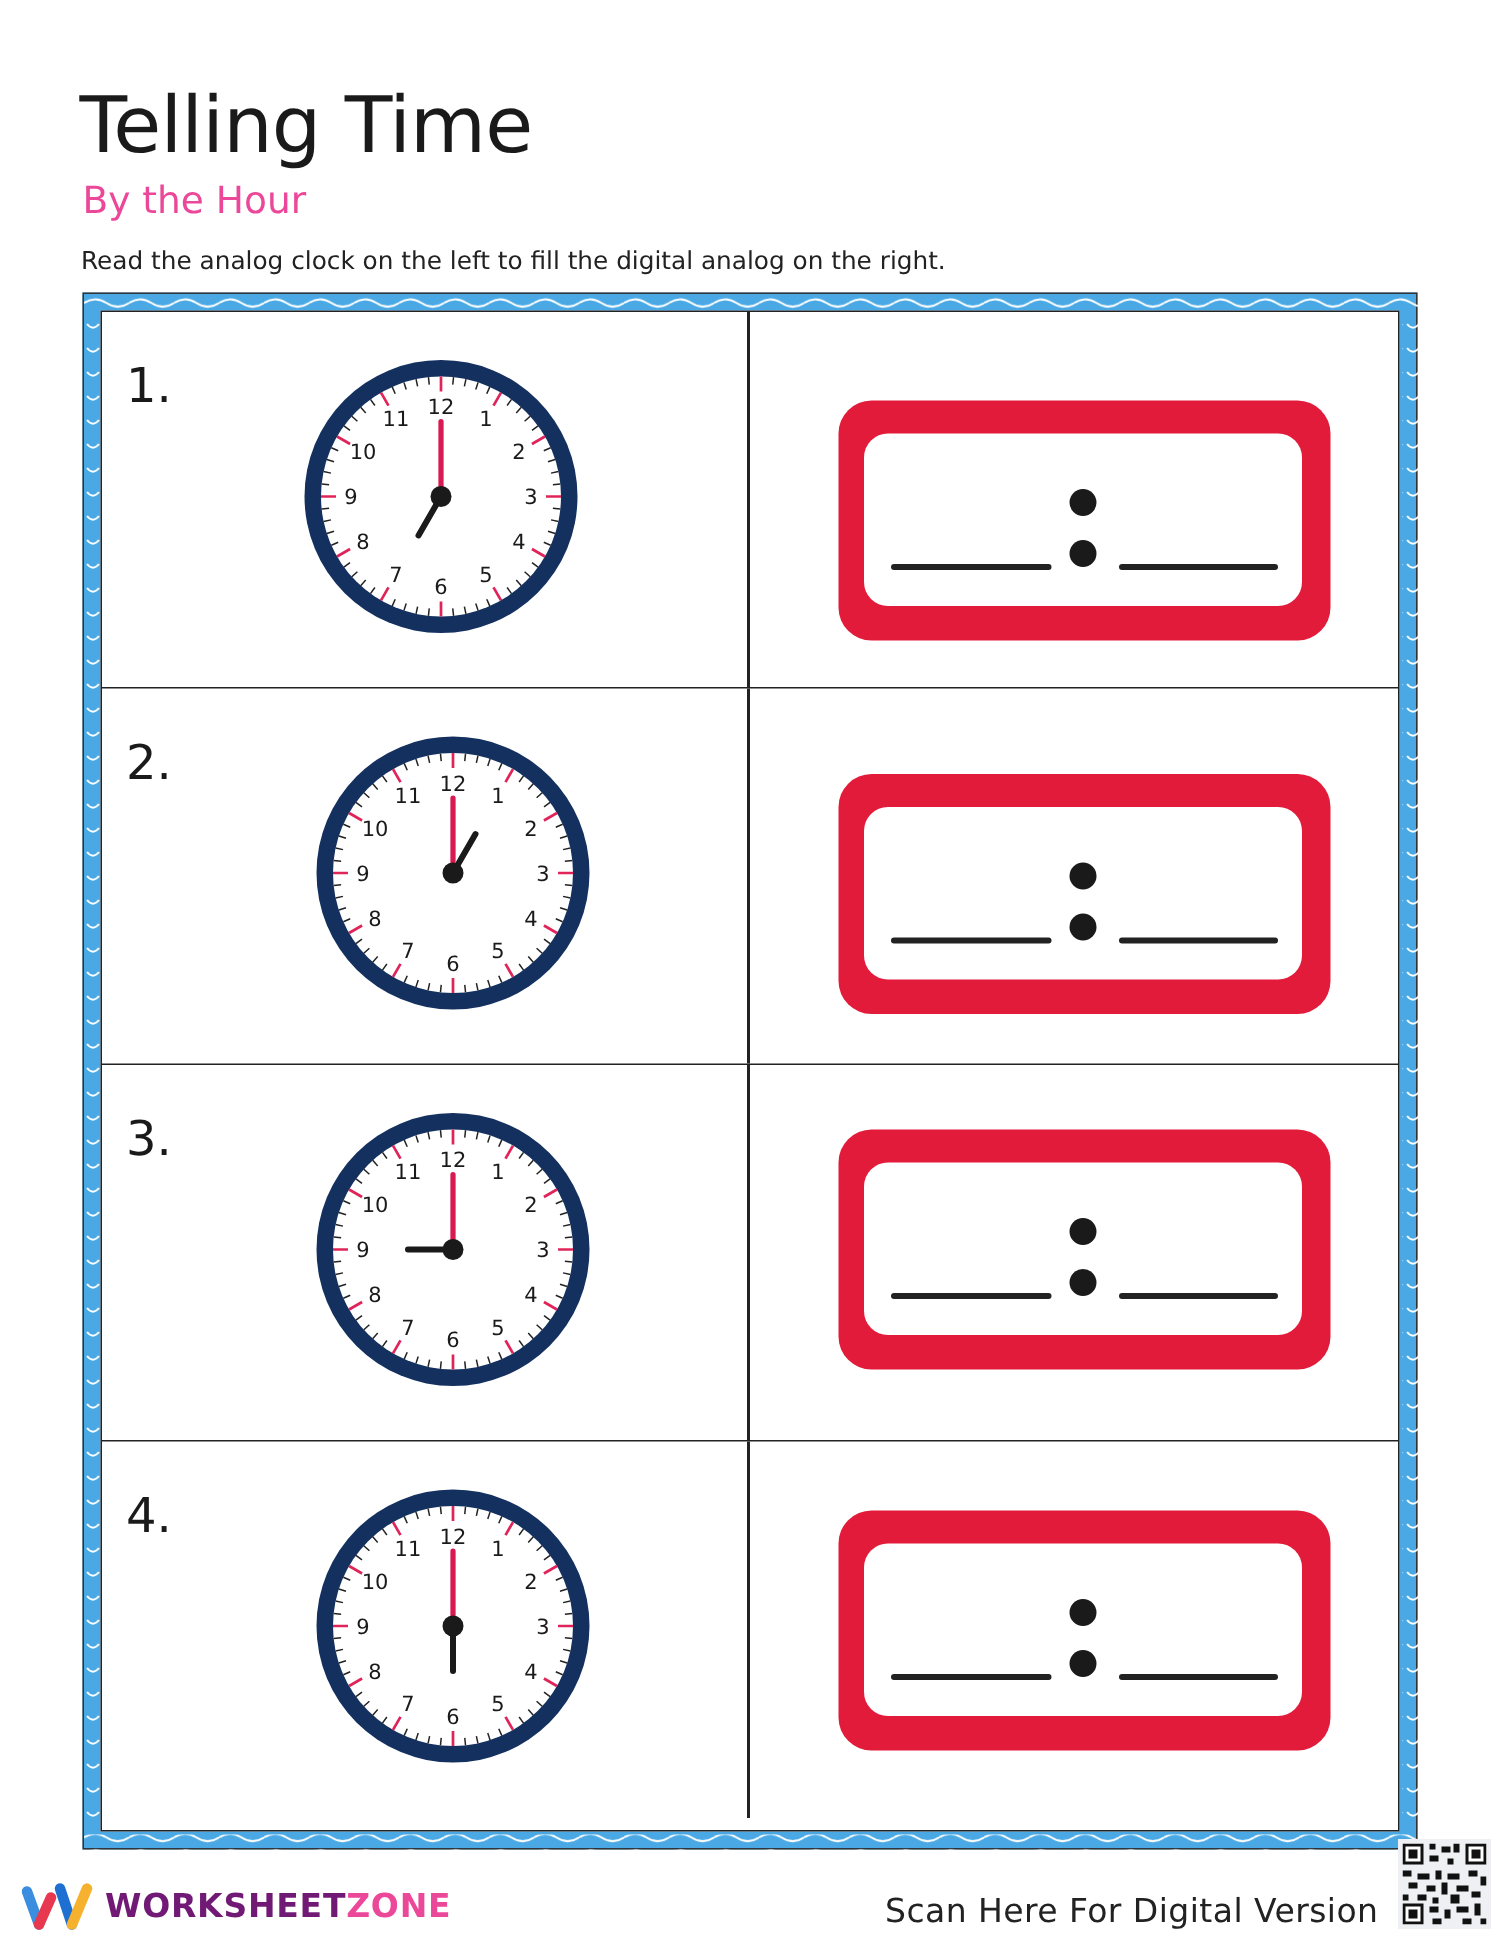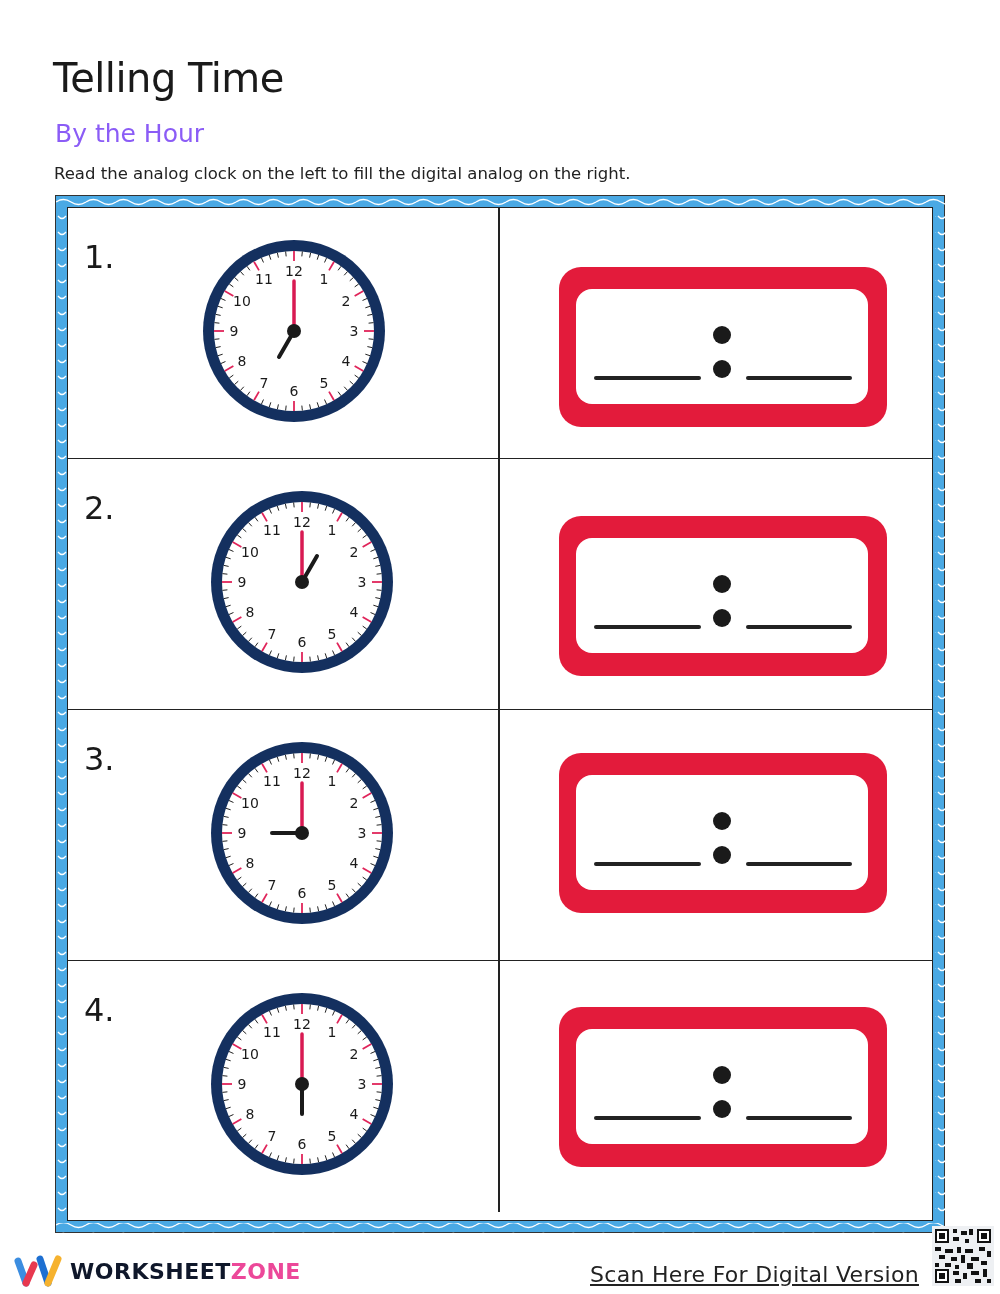--- a/index.html
+++ b/index.html
@@ -1,18 +1,18 @@
 <!DOCTYPE html>
 <html><head>
 <meta charset="utf-8">
 <style>
   html, body { margin: 0; padding: 0; background: #ffffff; }
   body { width: 1000px; height: 1294px; position: relative; overflow: hidden; font-family: "Liberation Sans", sans-serif; color: #1a1a1a; }
-  .title { position: absolute; left: 53px; top: 58px; font-size: 40px; font-weight: normal; color: #1a1a1a; letter-spacing: -0.5px; margin: 0; line-height: 1; font-family: "DejaVu Sans", sans-serif; }
-  .subtitle { position: absolute; left: 55px; top: 121px; font-size: 25px; color: #8b5cf6; line-height: 1; font-family: "DejaVu Sans", sans-serif; }
+  .title { position: absolute; left: 53px; top: 58px; font-size: 52px; font-weight: normal; color: #1a1a1a; letter-spacing: -0.5px; margin: 0; line-height: 1; font-family: "DejaVu Sans", sans-serif; }
+  .subtitle { position: absolute; left: 55px; top: 121px; font-size: 25px; color: #ec4899; line-height: 1; font-family: "DejaVu Sans", sans-serif; }
   .instructions { position: absolute; left: 54px; top: 164px; font-size: 16.5px; color: #222; font-family: "DejaVu Sans", sans-serif; }
 
   .frame { position: absolute; left: 55px; top: 195px; width: 890px; height: 1038px; box-sizing: border-box; border: 1.5px solid #333; background: #4aa9e4; }
   .frame-waves { position: absolute; inset: 0; pointer-events: none; }
   .inner { position: absolute; left: 11px; top: 11px; right: 11px; bottom: 11px; background: #ffffff; border: 1.5px solid #222; box-sizing: border-box; }
 
   .row { position: absolute; left: 0; right: 0; height: 251px; border-bottom: 1.5px solid #222; box-sizing: border-box; }
   .row:last-child { border-bottom: none; }
   .col-divider { position: absolute; left: 430px; top: 0; bottom: 0; width: 1.5px; background: #222; }
   .num { position: absolute; left: 16px; top: 30px; font-size: 32px; color: #1a1a1a; font-family: "DejaVu Sans", sans-serif; }
@@ -23,23 +23,23 @@
   .blank { position: absolute; height: 4px; background: #222; border-radius: 2px; top: 87px; }
   .blank.hh { left: 18px; width: 107px; }
   .blank.mm { left: 170px; width: 106px; }
   .dot { position: absolute; width: 18px; height: 18px; border-radius: 50%; background: #1a1a1a; left: 137px; }
   .dot.top { top: 37px; }
   .dot.bot { top: 71px; }
 
   .footer-logo { position: absolute; left: 10px; top: 1249px; height: 44px; display: flex; align-items: center; }
   .logo-mark { width: 60px; height: 40px; position: relative; }
   .logo-text { font-size: 22px; font-weight: bold; letter-spacing: 0.5px; font-family: "DejaVu Sans", sans-serif; }
-  .logo-text .w1 { color: #0f172a; }
+  .logo-text .w1 { color: #701a75; }
   .logo-text .w2 { color: #ec4899; }
-  .scan-text { position: absolute; left: 590px; top: 1262px; font-size: 22px; color: #222; font-family: "DejaVu Sans", sans-serif; letter-spacing: 0.3px; text-decoration: underline; }
+  .scan-text { position: absolute; left: 590px; top: 1262px; font-size: 22px; color: #222; font-family: "DejaVu Sans", sans-serif; letter-spacing: 0.3px; }
   .qr { position: absolute; left: 932px; top: 1226px; width: 62px; height: 60px; background: #eef0f3; padding: 3px; box-sizing: border-box; }
 </style>
 </head>
 <body>
 
 <h1 class="title">Telling Time</h1>
 <div class="subtitle">By the Hour</div>
 <div class="instructions">Read the analog clock on the left to fill the digital analog on the right.</div>
 
 <div class="frame">

